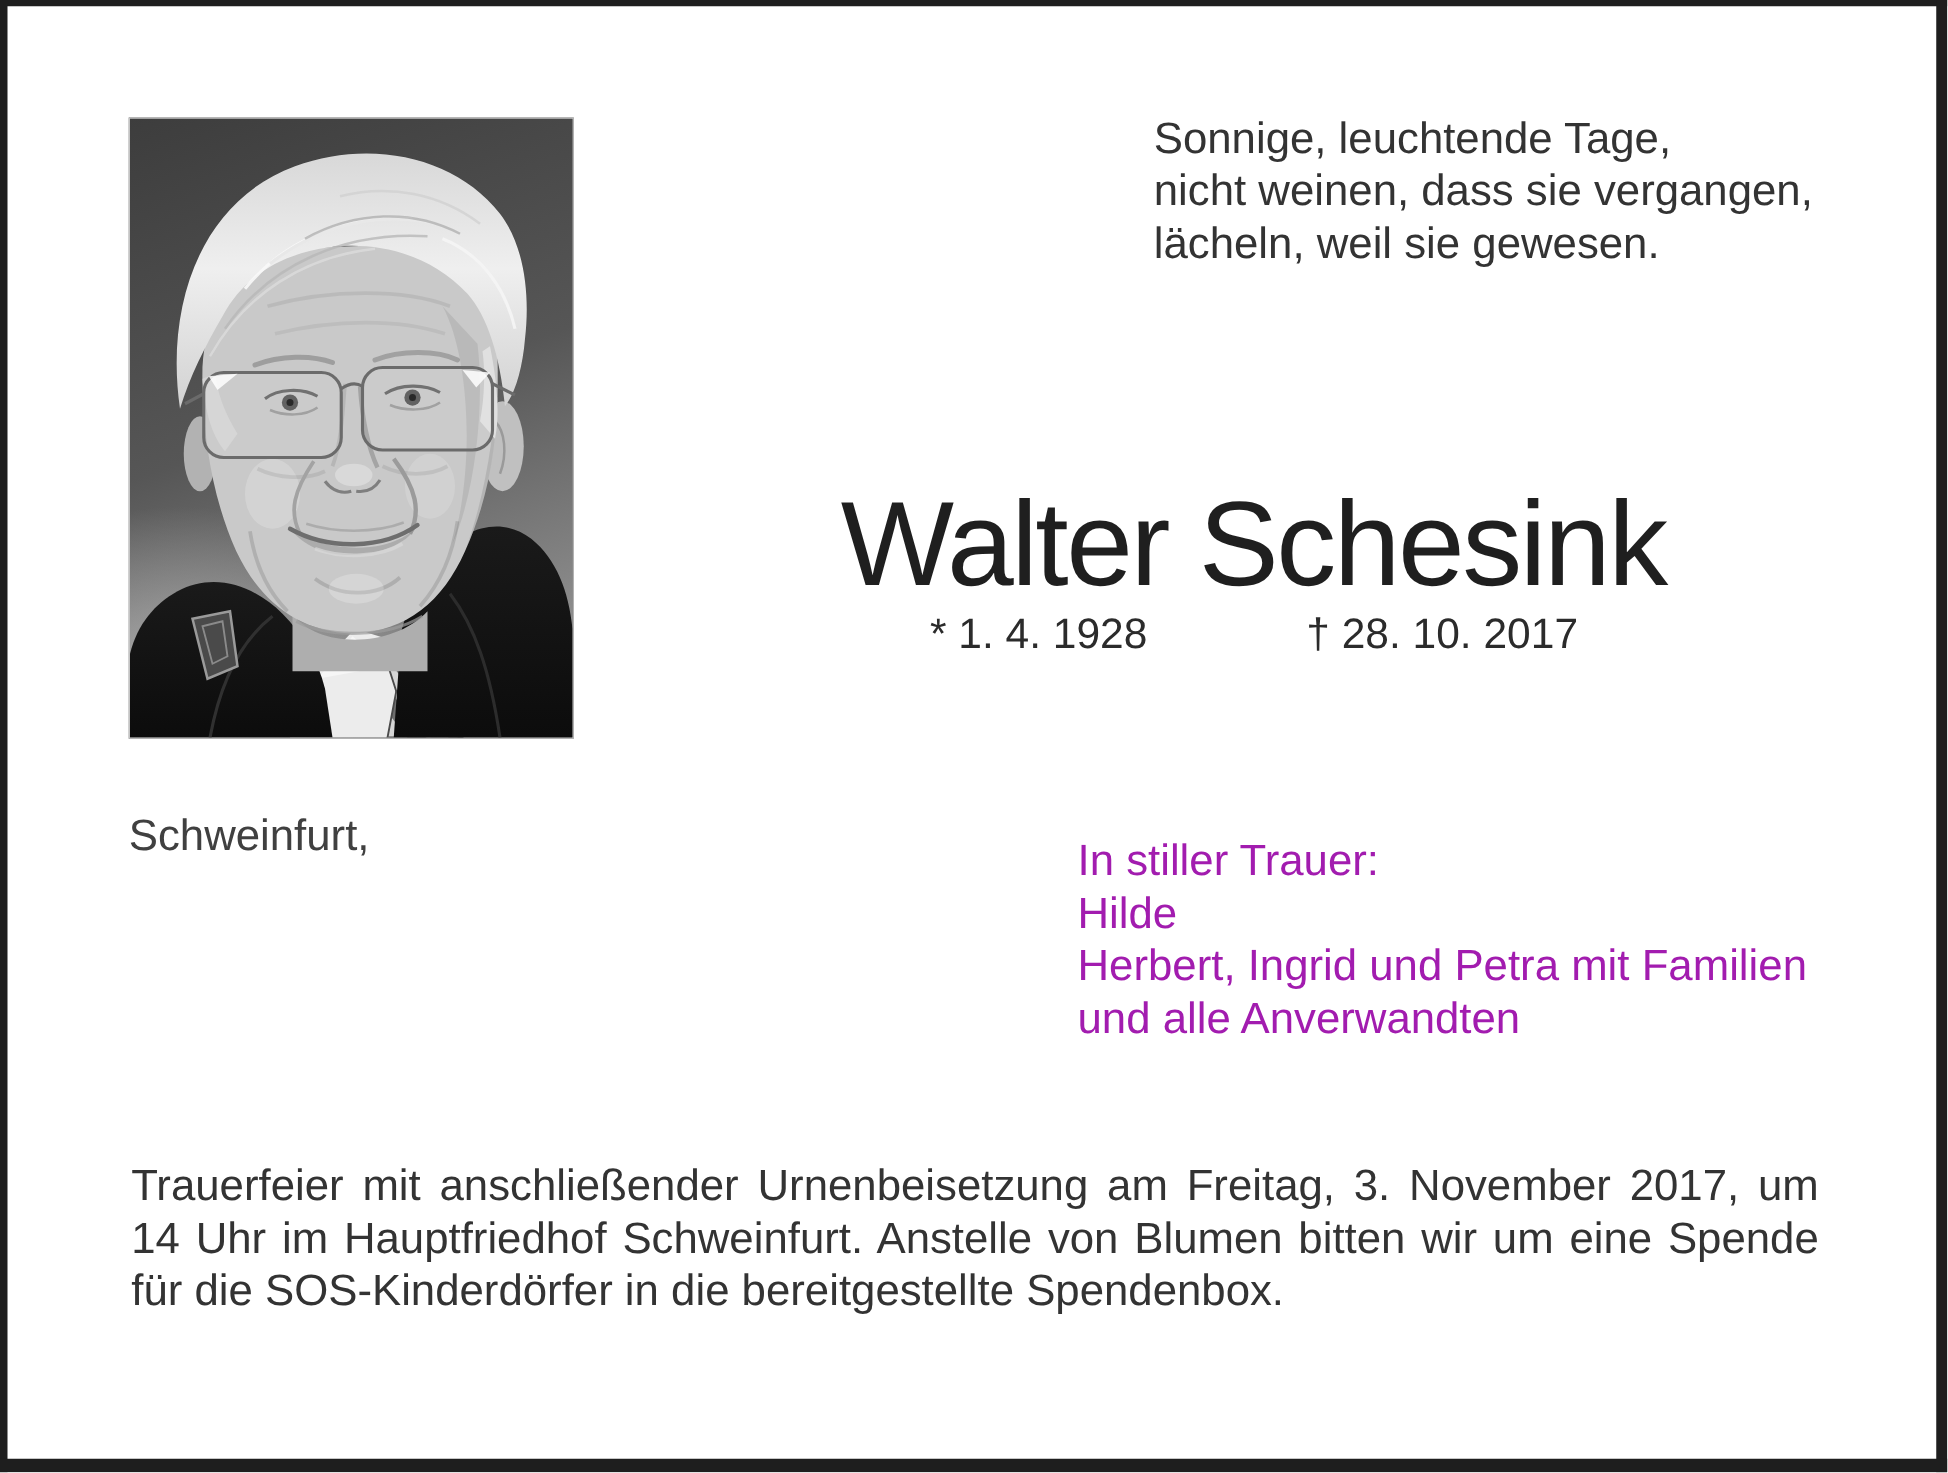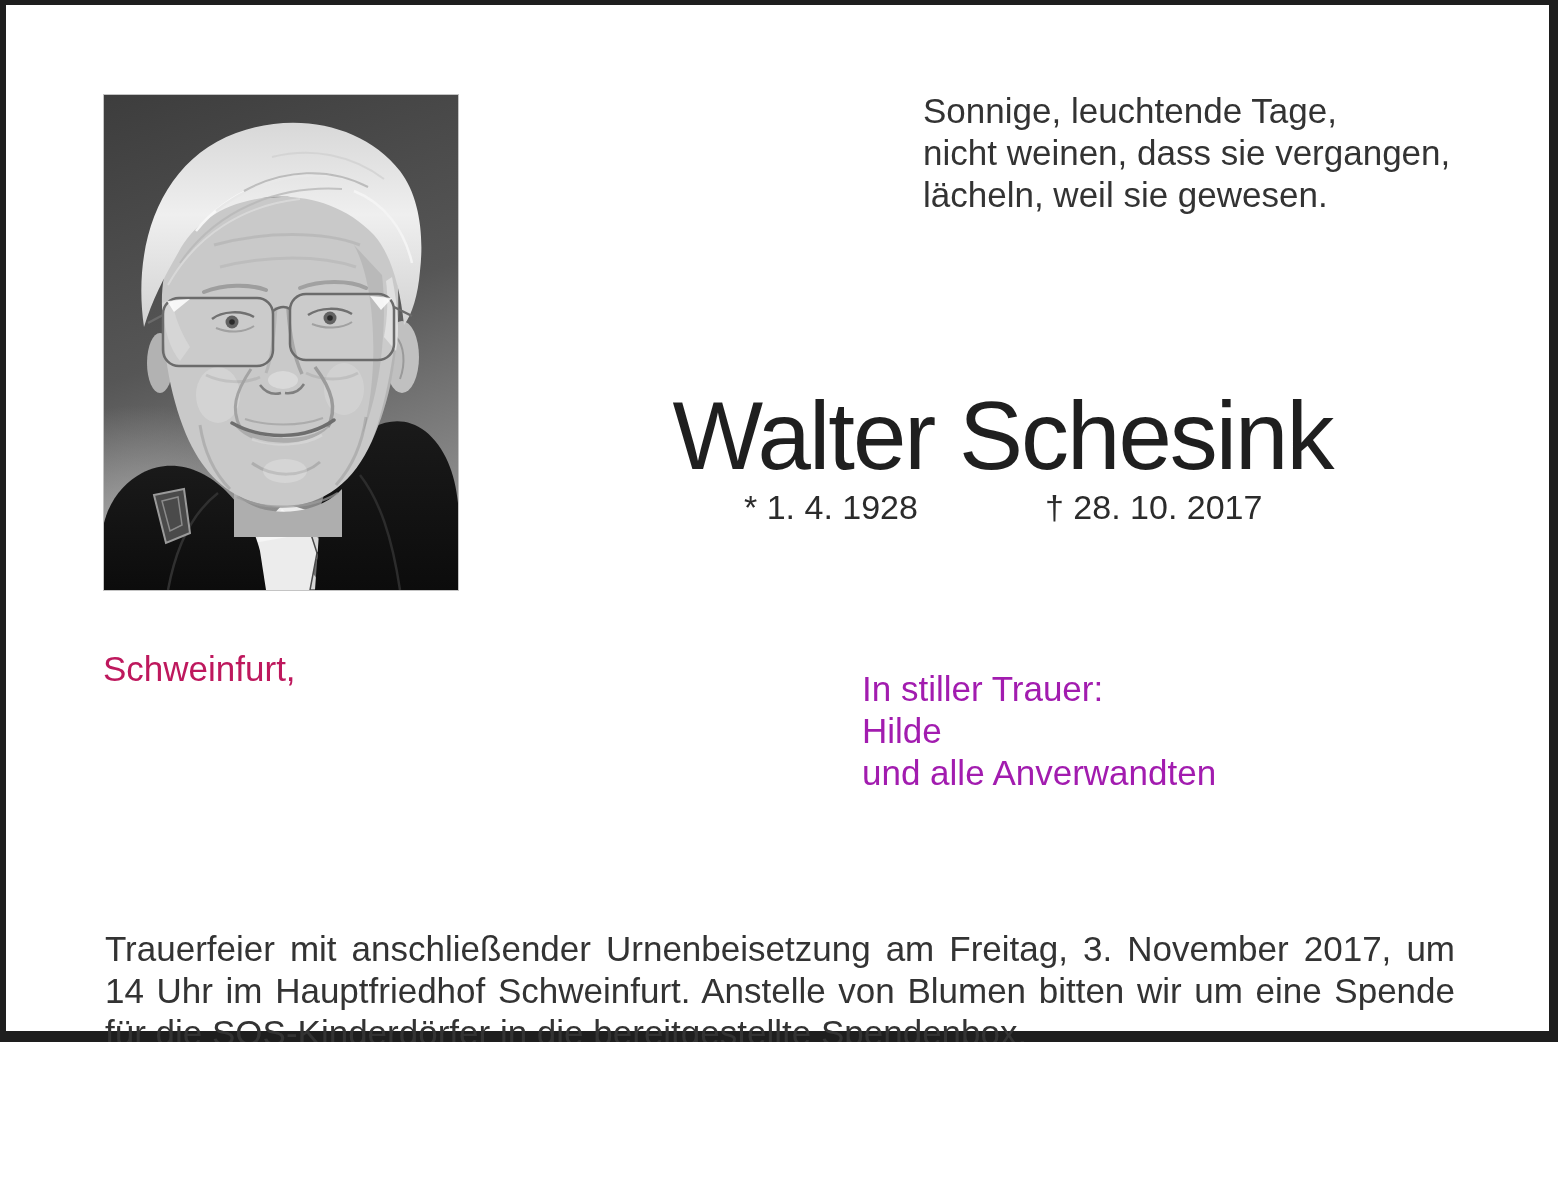--- a/index.html
+++ b/index.html
@@ -5,21 +5,21 @@
   html, body { margin: 0; padding: 0; }
   body {
     width: 1558px; height: 1178px;
     background: #ffffff;
     font-family: "Liberation Sans", "DejaVu Sans", sans-serif;
     color: #2e2e2e;
     -webkit-text-size-adjust: none;
   }
   .sheet {
     position: relative;
-    width: 1558px; height: 1042px;
+    width: 1558px; height: 1178px;
     background: #ffffff;
     overflow: hidden;
   }
   
   .frame { position: absolute; background: #1e1e1e; }
   .frame-top    { left: 0; top: 0; width: 100%; height: 5px; }
   .frame-left   { left: 0; top: 0; width: 6px; height: 100%; }
   .frame-right  { right: 0; top: 0; width: 9px; height: 100%; }
   .frame-bottom { left: 0; bottom: 0; width: 100%; height: 11px; }
 
@@ -55,21 +55,21 @@
     position: absolute; top: 487px;
     font-size: 34px; line-height: 40px; color: #2b2b2b;
     white-space: nowrap;
   }
   .date-birth { left: 744px; text-align: center; }
   .date-death { left: 1045px; }
 
   
   .address {
     position: absolute; left: 103px; top: 648px;
-    font-size: 35px; line-height: 42px; color: #be185d;
+    font-size: 35px; line-height: 42px; color: #404040;
     white-space: nowrap;
   }
 
   
   .mourners {
     position: absolute; left: 862px; top: 648px;
     font-size: 35px; line-height: 42px; color: #a21caf;
     white-space: nowrap;
     margin-top: 20px;
   }
@@ -246,20 +246,21 @@
   <div class="date date-birth">* 1. 4. 1928</div>
   <div class="date date-death">† 28. 10. 2017</div>
 
   <div class="address">
     <div>Schweinfurt,</div>
   </div>
 
   <div class="mourners">
     <div>In stiller Trauer:</div>
     <div>Hilde</div>
+    <div>Herbert, Ingrid und Petra mit Familien</div>
     <div>und alle Anverwandten</div>
   </div>
 
   <div class="notice">
     <div class="just">Trauerfeier mit anschließender Urnenbeisetzung am Freitag, 3. November 2017, um</div>
     <div class="just">14 Uhr im Hauptfriedhof Schweinfurt. Anstelle von Blumen bitten wir um eine Spende</div>
     <div>für die SOS-Kinderdörfer in die bereitgestellte Spendenbox.</div>
   </div>
 
 </div>

